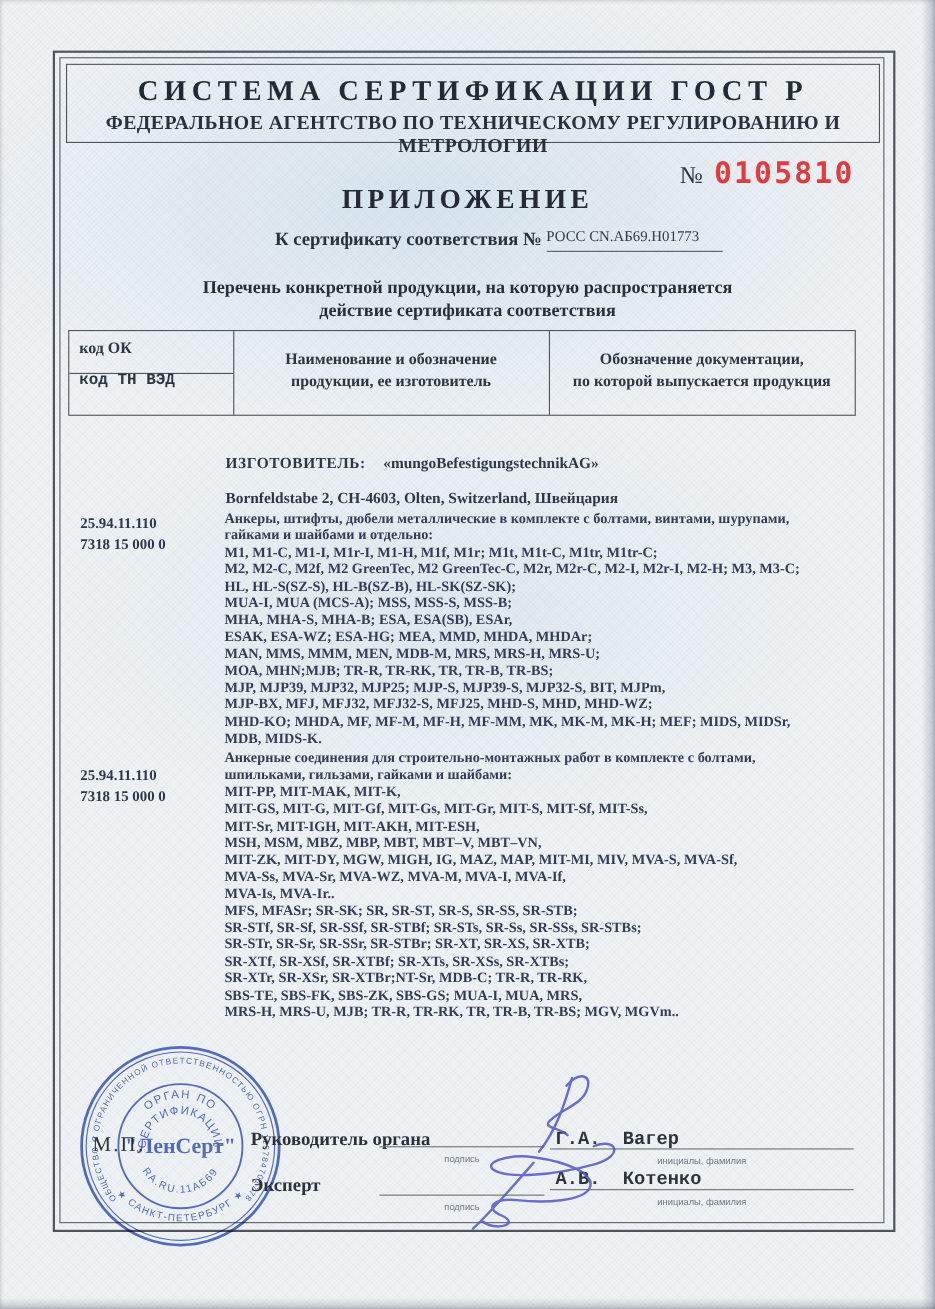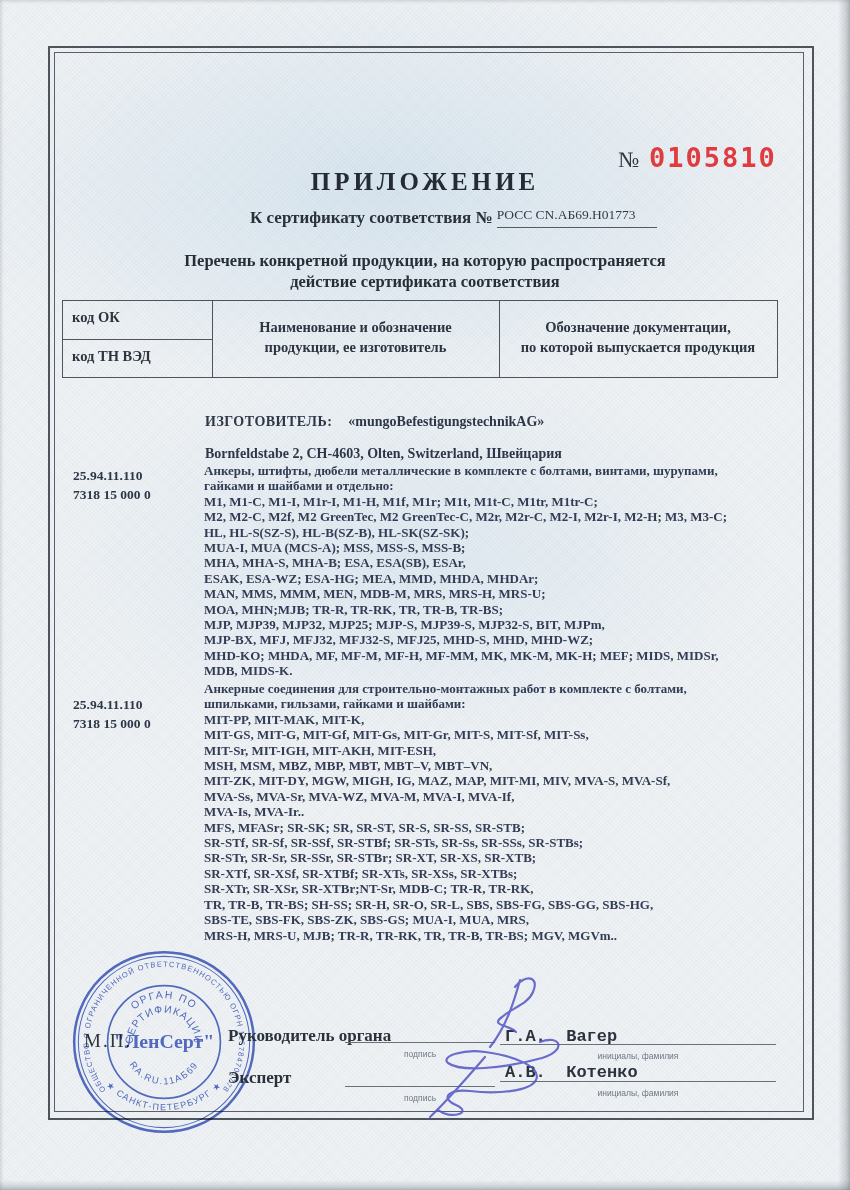--- a/index.html
+++ b/index.html
@@ -44,21 +44,21 @@
 
   .purpose { position:absolute; left:0; top:250px; width:100%; text-align:center;
     font-size:16.5px; font-weight:bold; line-height:21px; color:#272e38; }
 
   .thead { position:absolute; left:62px; top:300px; width:714px; height:76px; border:1px solid #4e545c;
     font-size:14.5px; font-weight:bold; color:#2d3540; }
   .thead .v1 { position:absolute; left:149px; top:0; width:1px; height:100%; background:#4e545c; }
   .thead .v2 { position:absolute; left:436px; top:0; width:1px; height:100%; background:#4e545c; }
   .thead .h1 { position:absolute; left:0; top:38px; width:149px; height:1px; background:#4e545c; }
   .th-ok    { position:absolute; left:9px;  top:8px; }
-  .th-tnved { position:absolute; left:9px;  top:47px; }
+  .th-tnved { position:absolute; left:9px;  top:37px;font-family:Liberation Mono, monospace; }
   .th-name  { position:absolute; left:149px; top:16px; width:287px; text-align:center; line-height:20px; }
   .th-doc   { position:absolute; left:436px; top:16px; width:278px; text-align:center; line-height:20px; }
 
   .mfr { position:absolute; left:205px; top:414px; font-size:14px; font-weight:bold; color:#2e3748; }
   .mfr .l1 { margin-bottom:16px; }
   .mfr-label { margin-right:16px; letter-spacing:.5px; }
   .codes { position:absolute; left:73px; font-size:13.5px; font-weight:bold; color:#2e3748; line-height:19px; }
   .codes-1 { top:466px; } .codes-2 { top:695px; }
   .prod { position:absolute; left:204px; width:585px; font-size:13px; font-weight:bold;
     color:#323c55; line-height:15.4px; }
@@ -85,20 +85,24 @@
     font-family:"Liberation Sans", sans-serif; font-size:8px; color:#8291a5; letter-spacing:.3px; }
 </style>
 </head>
 <body>
 
 <div class="page">
 
   <div class="frame"></div>
   <div class="frame-inner"></div>
 
+  <div class="titlebox">
+    <div class="sys-title">СИСТЕМА СЕРТИФИКАЦИИ ГОСТ Р</div>
+    <div class="agency">ФЕДЕРАЛЬНОЕ АГЕНТСТВО ПО ТЕХНИЧЕСКОМУ РЕГУЛИРОВАНИЮ И МЕТРОЛОГИИ</div>
+  </div>
 
   <div class="numline">
     <span class="num-sign">№</span><span class="num-value">0105810</span>
   </div>
 
   <div class="appendix">ПРИЛОЖЕНИЕ</div>
 
   <div class="certline">
     <span class="cert-label">К сертификату соответствия №</span><span class="cert-value-box"><span class="cert-value">РОСС CN.АБ69.Н01773</span></span>
   </div>
@@ -164,21 +168,20 @@
       <div class="prod-line">MIT-Sr,  MIT-IGH, MIT-AKH, MIT-ESH,</div>
       <div class="prod-line">MSH, MSM, MBZ, MBP, MBT, MBT–V, MBT–VN,</div>
       <div class="prod-line">MIT-ZK,  MIT-DY,  MGW,  MIGH, IG, MAZ, MAP, MIT-MI, MIV, MVA-S,   MVA-Sf,</div>
       <div class="prod-line">MVA-Ss, MVA-Sr, MVA-WZ, MVA-M, MVA-I, MVA-If,</div>
       <div class="prod-line">MVA-Is, MVA-Ir..</div>
       <div class="prod-line">MFS, MFASr;  SR-SK;  SR, SR-ST, SR-S, SR-SS, SR-STB;</div>
       <div class="prod-line">SR-STf, SR-Sf, SR-SSf, SR-STBf; SR-STs, SR-Ss, SR-SSs, SR-STBs;</div>
       <div class="prod-line">SR-STr, SR-Sr, SR-SSr, SR-STBr; SR-XT, SR-XS, SR-XTB;</div>
       <div class="prod-line">SR-XTf, SR-XSf, SR-XTBf; SR-XTs, SR-XSs, SR-XTBs;</div>
       <div class="prod-line">SR-XTr, SR-XSr, SR-XTBr;NT-Sr, MDB-C; TR-R, TR-RK,</div>
-      <div class="prod-line">TR, TR-B, TR-BS; SH-SS; SR-H, SR-O, SR-L, SBS, SBS-FG, SBS-GG, SBS-HG,</div>
       <div class="prod-line">SBS-TE,  SBS-FK, SBS-ZK, SBS-GS; MUA-I, MUA, MRS,</div>
       <div class="prod-line">MRS-H, MRS-U, MJB; TR-R, TR-RK, TR, TR-B, TR-BS; MGV, MGVm..</div>
     </div>
 
   <div class="mp">М.П.</div>
 
   <svg class="stamp" viewBox="0 0 180 180">
     <g fill="none" stroke="#3a57bd">
       <circle cx="90" cy="90" r="86" stroke-width="2.4"></circle>
       <circle cx="90" cy="90" r="82" stroke-width="1"></circle>

